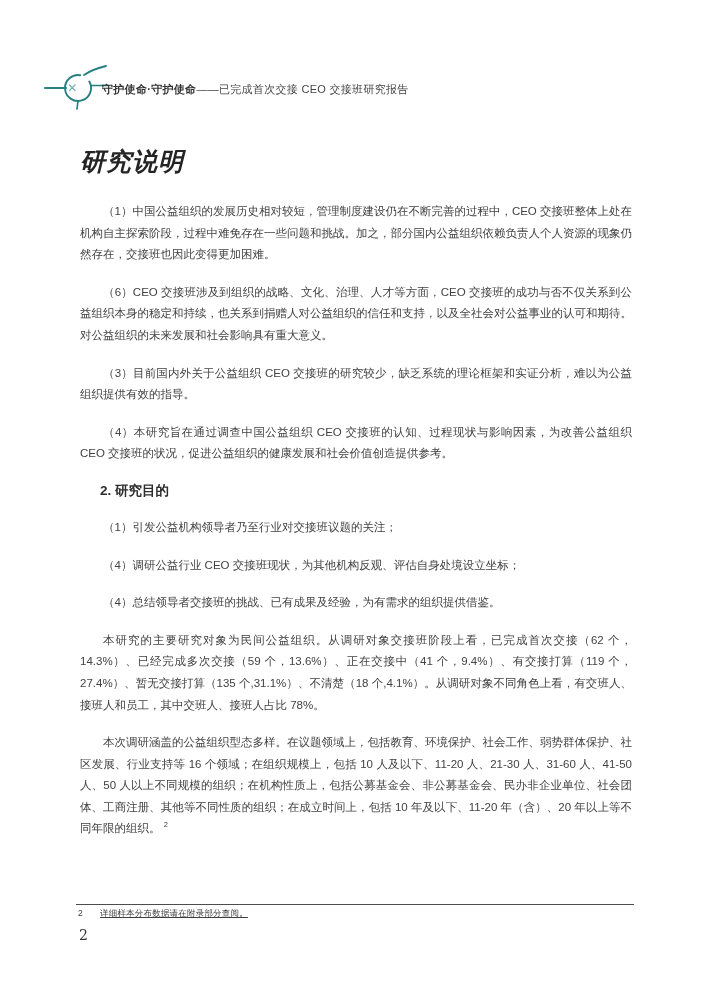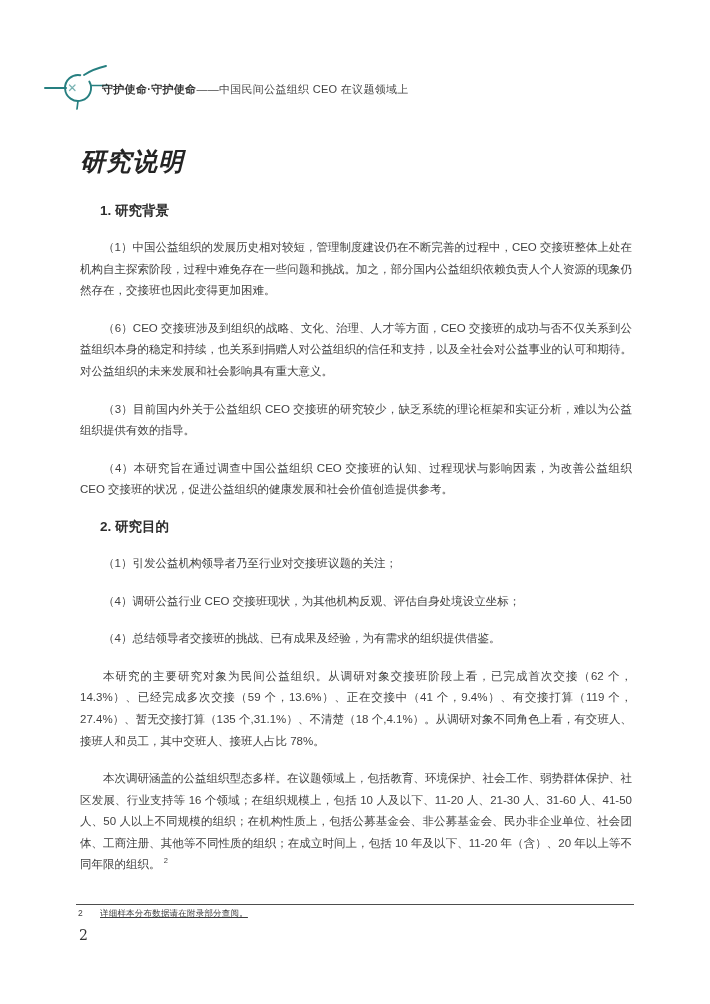--- a/index.html
+++ b/index.html
@@ -80,29 +80,28 @@
 
       <path d="M40 12 Q49 6 62 3" stroke="#267f80" stroke-width="1.9" stroke-linecap="round"></path>
 
       <path d="M47 22.5 L64 22.5" stroke="#267f80" stroke-width="1.7" stroke-linecap="round"></path>
 
       <path d="M34 38 L33 46" stroke="#267f80" stroke-width="1.7" stroke-linecap="round"></path>
 
       <path d="M25.5 22 L31 27.5 M31 22 L25.5 27.5" stroke="#7ab3b3" stroke-width="1.3" stroke-linecap="round"></path>
     </svg>
     <div class="header-text">
-      <span class="brand-bold">守护使命·守护使命</span><span class="brand-rest">——中国民间公益组织 CEO 在议题领域上</span>
+      <span class="brand-bold">守护使命·守护使命</span><span class="brand-rest">——已完成首次交接 CEO 交接班研究报告</span>
     </div>
   </header>
 
   <main class="content">
     <h1 class="doc-title">研究说明</h1>
 
     <section>
-      <h2 class="sec-heading">1. 研究背景</h2>
       <p class="para">（1）中国公益组织的发展历史相对较短，管理制度建设仍在不断完善的过程中，CEO 交接班整体上处在机构自主探索阶段，过程中难免存在一些问题和挑战。加之，部分国内公益组织依赖负责人个人资源的现象仍然存在，交接班也因此变得更加困难。</p>
       <p class="para">（6）CEO 交接班涉及到组织的战略、文化、治理、人才等方面，CEO 交接班的成功与否不仅关系到公益组织本身的稳定和持续，也关系到捐赠人对公益组织的信任和支持，以及全社会对公益事业的认可和期待。对公益组织的未来发展和社会影响具有重大意义。</p>
       <p class="para">（3）目前国内外关于公益组织 CEO 交接班的研究较少，缺乏系统的理论框架和实证分析，难以为公益组织提供有效的指导。</p>
       <p class="para">（4）本研究旨在通过调查中国公益组织 CEO 交接班的认知、过程现状与影响因素，为改善公益组织 CEO 交接班的状况，促进公益组织的健康发展和社会价值创造提供参考。</p>
     </section>
 
     <section>
       <h2 class="sec-heading">2. 研究目的</h2>
       <p class="para">（1）引发公益机构领导者乃至行业对交接班议题的关注；</p>
       <p class="para">（4）调研公益行业 CEO 交接班现状，为其他机构反观、评估自身处境设立坐标；</p>

